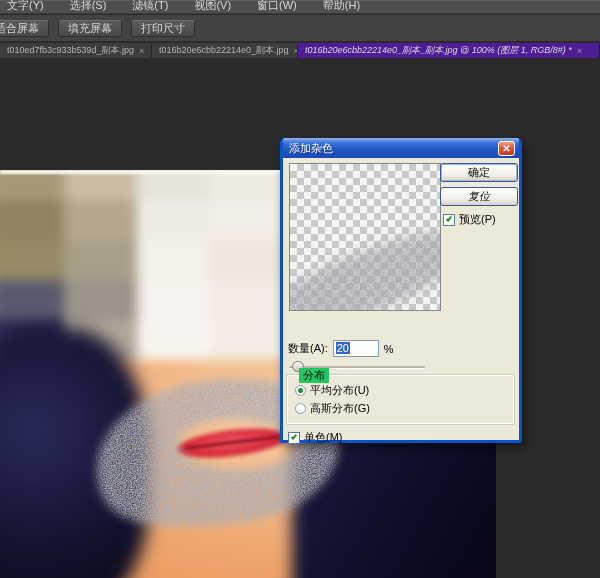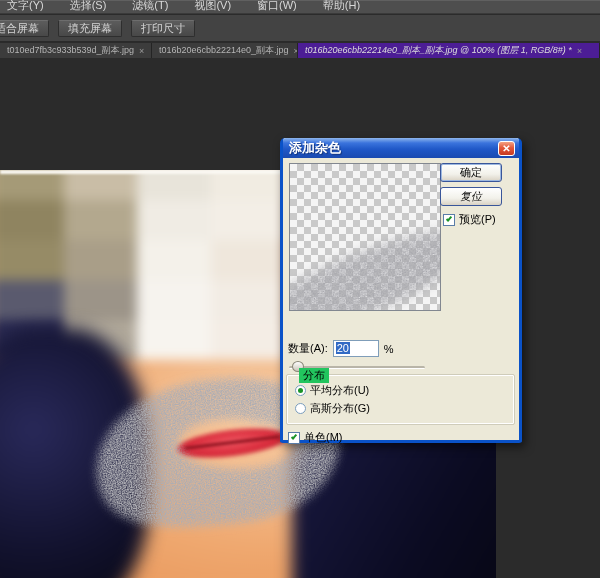--- a/index.html
+++ b/index.html
@@ -48,39 +48,39 @@
     background:#8e1420; transform:rotate(-7deg); filter:blur(1.5px); }
   .beard-svg { position:absolute; left:0; top:0; }
 
   
   .dialog { position:absolute; left:280px; top:80px; width:242px; height:305px;
     border:3px solid #0a52c8; border-top:none; border-radius:5px 5px 3px 3px;
     background:#ece9d8; box-shadow:3px 4px 10px rgba(0,0,0,.55); }
   .dlg-title { height:20px; border-radius:3px 3px 0 0; padding:0 4px 0 6px;
     background:linear-gradient(180deg,#8db5ec 0%, #3a73dd 25%, #2058c8 55%, #1a4ab0 100%);
     display:flex; align-items:center; }
-  .dlg-title-text { color:#fff; font-weight:bold; font-size:13px; flex:1;
+  .dlg-title-text { color:#fff; font-weight:normal; font-size:11px; flex:1;
     text-shadow:1px 1px 1px #12337a; }
   .dlg-close { width:17px; height:15px; border:1px solid #fff; border-radius:3px;
     background:linear-gradient(180deg,#f3a183 0%, #e2573a 45%, #c63a22 100%);
     color:#fff; font-size:10px; font-weight:bold; text-align:center; line-height:13px; }
   .dlg-body { position:relative; width:236px; height:282px; background:#ece9d8; font-size:11px; color:#000; }
 
   .preview-frame { position:absolute; left:6px; top:5px; width:152px; height:148px;
     border:1px solid #828790; background:
       conic-gradient(#c9c9c9 25%, #f5f5f5 0 50%, #c9c9c9 0 75%, #f5f5f5 0);
     background-size:14px 14px; overflow:hidden; }
   .zoom-row { position:absolute; left:6px; top:158px; width:152px; height:14px;
     display:flex; align-items:center; justify-content:center; gap:24px; }
   .zoom-btn { width:12px; height:12px; border:1px solid #8a8a8a; background:#f2f0e8; position:relative; }
   .zoom-btn i { position:absolute; left:2px; top:5px; width:7px; height:1px; background:#333; }
   .zoom-btn.plus i::after { content:""; position:absolute; left:3px; top:-3px; width:1px; height:7px; background:#333; }
   .zoom-level { font-size:11px; color:#000; }
 
-  .xp-btn { position:absolute; left:157px; width:62px; height:19px; font-size:11px; color:#000;
+  .xp-btn { position:absolute; left:157px; width:78px; height:19px; font-size:11px; color:#000;
     background:linear-gradient(180deg,#ffffff 0%, #f2f1ea 60%, #d9d2c4 100%);
     border:1px solid #39569a; border-radius:3px; text-align:center; line-height:17px; }
   .btn-ok { top:5px; box-shadow:0 0 0 1px #9db8e0 inset; }
   .btn-reset { top:29px;font-style:italic; }
 
   .check-row { display:flex; align-items:center; gap:4px; position:absolute; }
   .row-preview { left:160px; top:54px; }
   .row-mono { left:5px; top:272px; }
   .xp-check { width:12px; height:12px; background:#fff; border:1px solid #5a7da8; position:relative; }
   .xp-check .check-icon { position:absolute; left:2px; top:2px; width:6px; height:3px;

